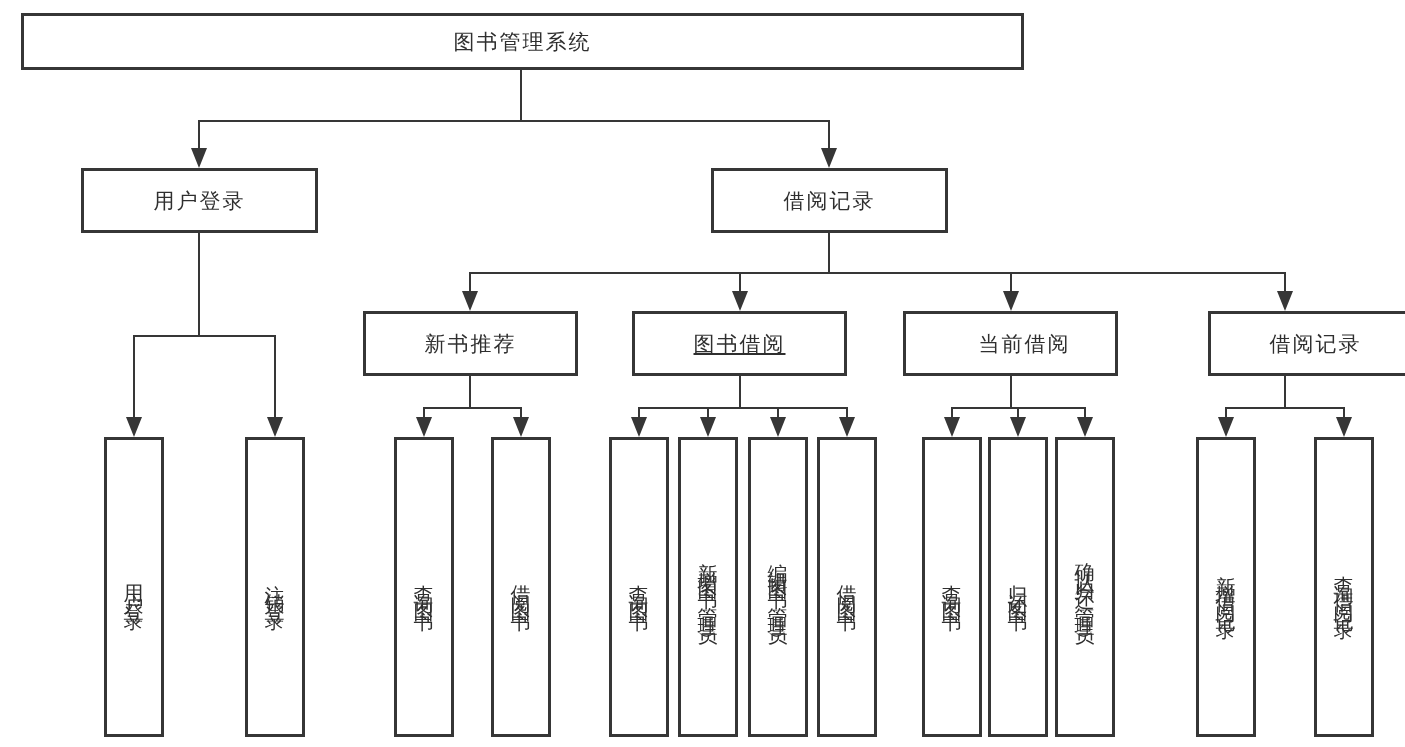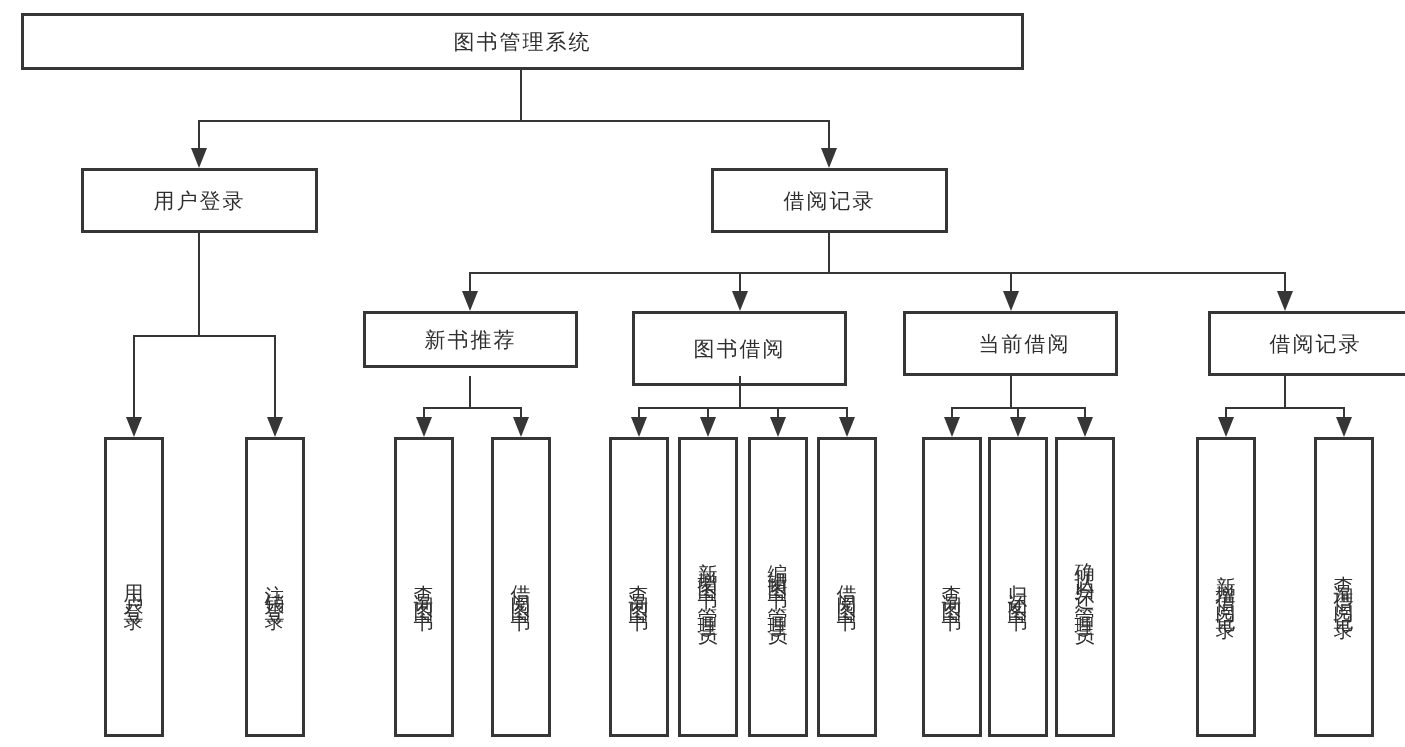--- a/index.html
+++ b/index.html
@@ -70,23 +70,23 @@
 <body>
 
 <div class="canvas">
 
   <div class="hbox" style="left:21px; top:13px; width:1003px; height:57px;">图书管理系统</div>
 
   <div class="hbox" style="left:81px; top:168px; width:237px; height:65px;">用户登录</div>
 
   <div class="hbox" style="left:711px; top:168px; width:237px; height:65px;">借阅记录</div>
 
-  <div class="hbox" style="left:363px; top:311px; width:215px; height:57px;">新书推荐</div>
-
-  <div class="hbox" style="left:632px; top:311px; width:215px; height:75px;">图书借阅</div>
+  <div class="hbox" style="left:363px; top:311px; width:215px; height:65px;">新书推荐</div>
+
+  <div class="hbox" style="left:632px; top:311px; width:215px; height:65px;text-decoration:underline;">图书借阅</div>
 
   <div class="hbox" style="left:903px; top:311px; width:215px; height:65px;padding-left:28px;">当前借阅</div>
 
   <div class="hbox" style="left:1208px; top:311px; width:215px; height:65px;">借阅记录</div>
 
   <div class="vbox" style="left:104px;">用户登录</div>
   <div class="vbox" style="left:245px;">注销登录</div>
   <div class="vbox" style="left:394px;">查询图书</div>
   <div class="vbox" style="left:491px;">借阅图书</div>
   <div class="vbox" style="left:609px;">查询图书</div>

